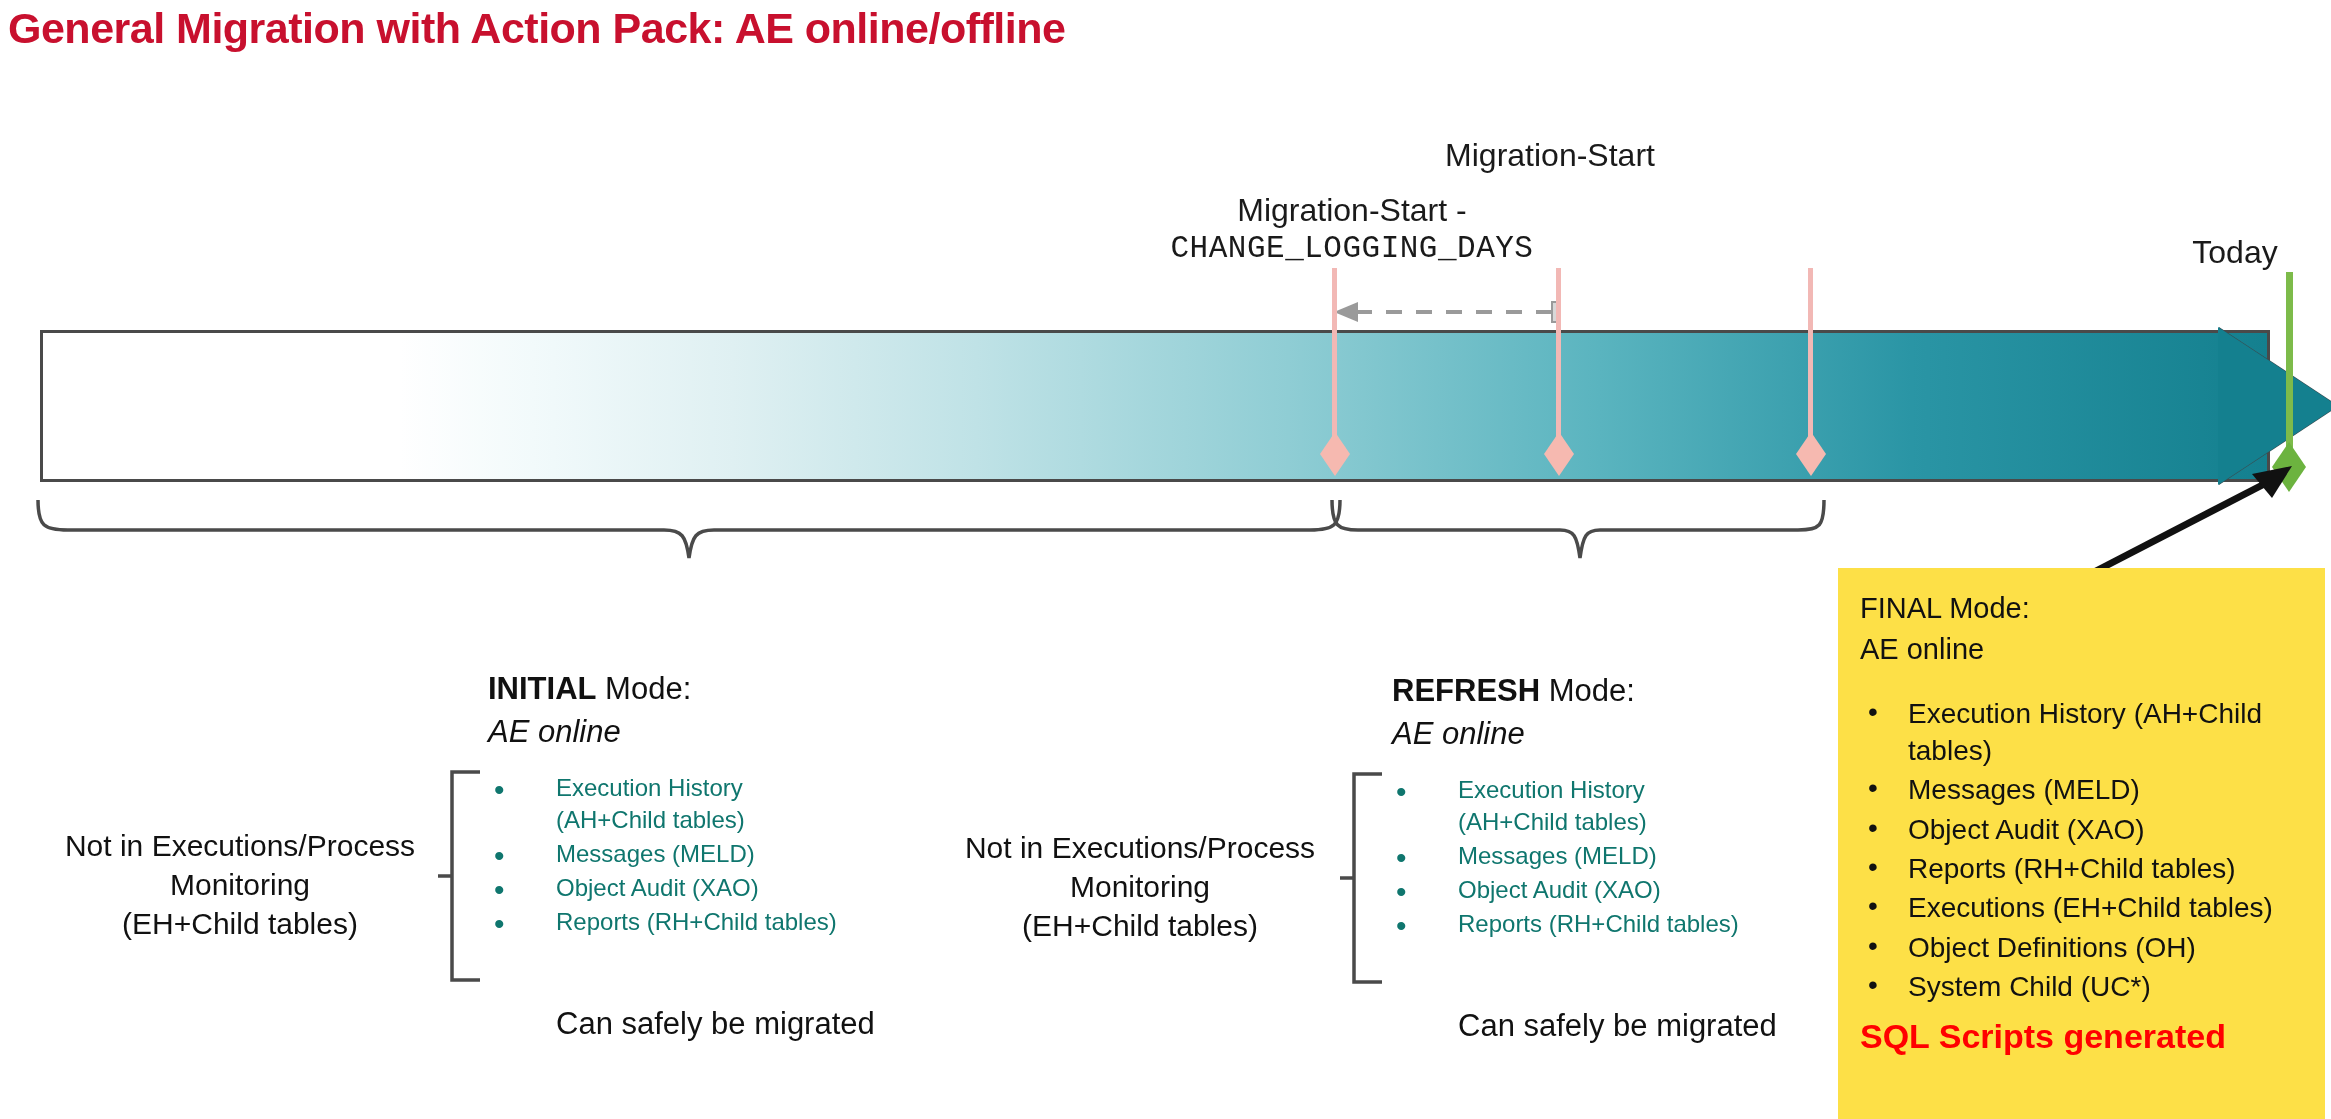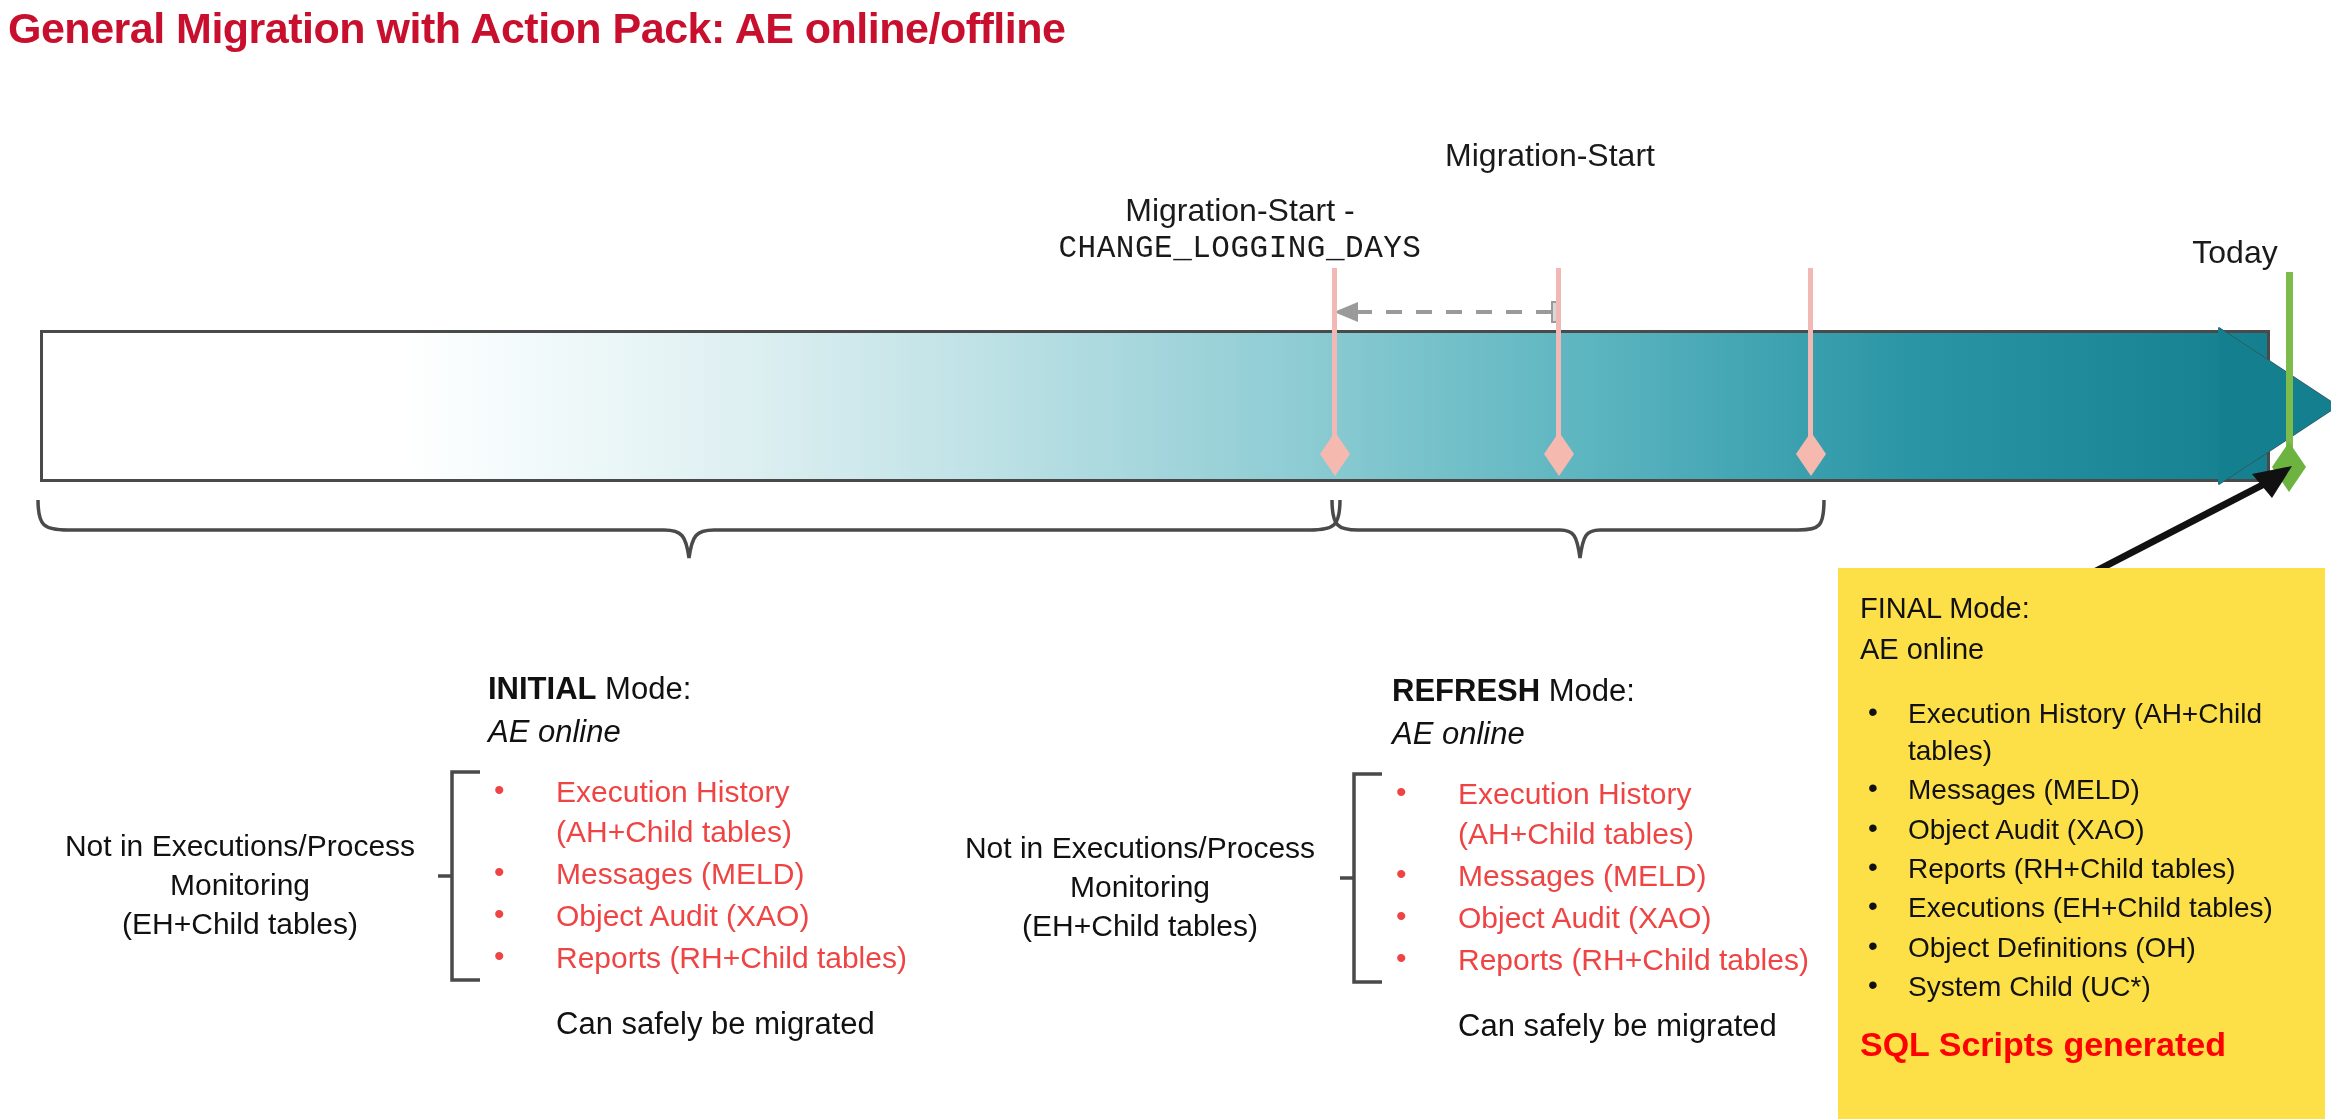--- a/index.html
+++ b/index.html
@@ -78,52 +78,52 @@
   
   .mode-head { position: absolute; font-size: 31px; color: #111; line-height: 1.38; }
   .mode-head .strong { font-weight: bold; }
   .mode-head .ital { font-style: italic; }
 
   .left-note {
     position: absolute; font-size: 30px; color: #111;
     text-align: center; line-height: 1.3;
   }
 
-  .bullets { position: absolute; font-size: 30px; color: #ef4444; line-height: 1.33; }
+  .bullets { position: absolute; font-size: 24px; color: #0f766e; line-height: 1.33; }
   .bullets li { list-style: none; position: relative; padding-left: 62px; margin-bottom: 2px; }
   .bullets li::before {
     content: "\2022"; position: absolute; left: 0; top: -2px; font-size: 30px;
   }
   .safe-note { position: absolute; font-size: 31px; color: #111; }
 
   
   #final-box {
     position: absolute; left: 1838px; top: 568px;
     width: 487px; height: 551px;
     background: #fde047;
     padding: 20px 18px 0 22px;
   }
   #final-head { font-size: 29px; color: #111; line-height: 1.42; }
   #final-list { margin-top: 26px; font-size: 28px; color: #111; line-height: 1.3; }
   #final-list li { list-style: none; position: relative; padding-left: 48px; margin-bottom: 3px; }
   #final-list li::before { content: "\2022"; position: absolute; left: 8px; top: -2px; }
   #final-sql {
-    margin-top: 20px; font-size: 34px; font-weight: bold; color: #FF0000;
+    margin-top: 12px; font-size: 34px; font-weight: bold; color: #FF0000;
   }
 </style>
 </head>
 <body>
 
 <div id="canvas">
 
   <div id="title">General Migration with Action Pack: AE online/offline</div>
 
   <div class="tl-label" style="left:1300px; top:135px; width:500px;">Migration-Start</div>
 
-  <div class="tl-label" style="left:960px; top:190px; width:560px;">
+  <div class="tl-label" style="left:1072px; top:190px; width:560px;">
     <div>Migration-Start -</div>
     <div class="mono">CHANGE_LOGGING_DAYS</div>
   </div>
 
   <div class="tl-label" style="left:2150px; top:232px; width:170px;">Today</div>
 
   <svg id="dashed-arrow" viewBox="0 0 230 24">
     <line x1="24" y1="12" x2="222" y2="12" stroke="#9a9a9a" stroke-width="4" stroke-dasharray="16 14"></line>
     <polygon points="2,12 26,2 26,22" fill="#9a9a9a"></polygon>
     <rect x="220" y="2" width="8" height="20" fill="#d8d8d8" stroke="#9a9a9a" stroke-width="2"></rect>

